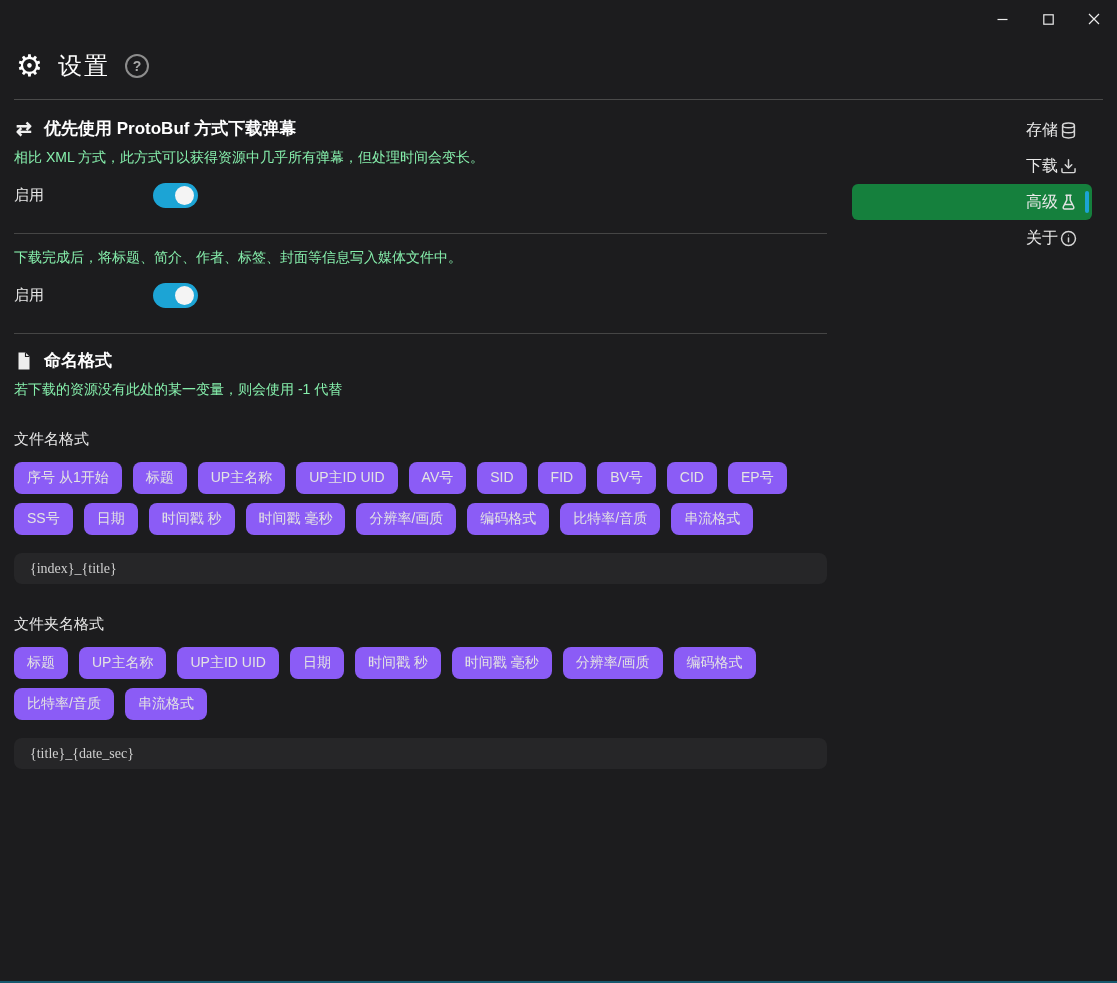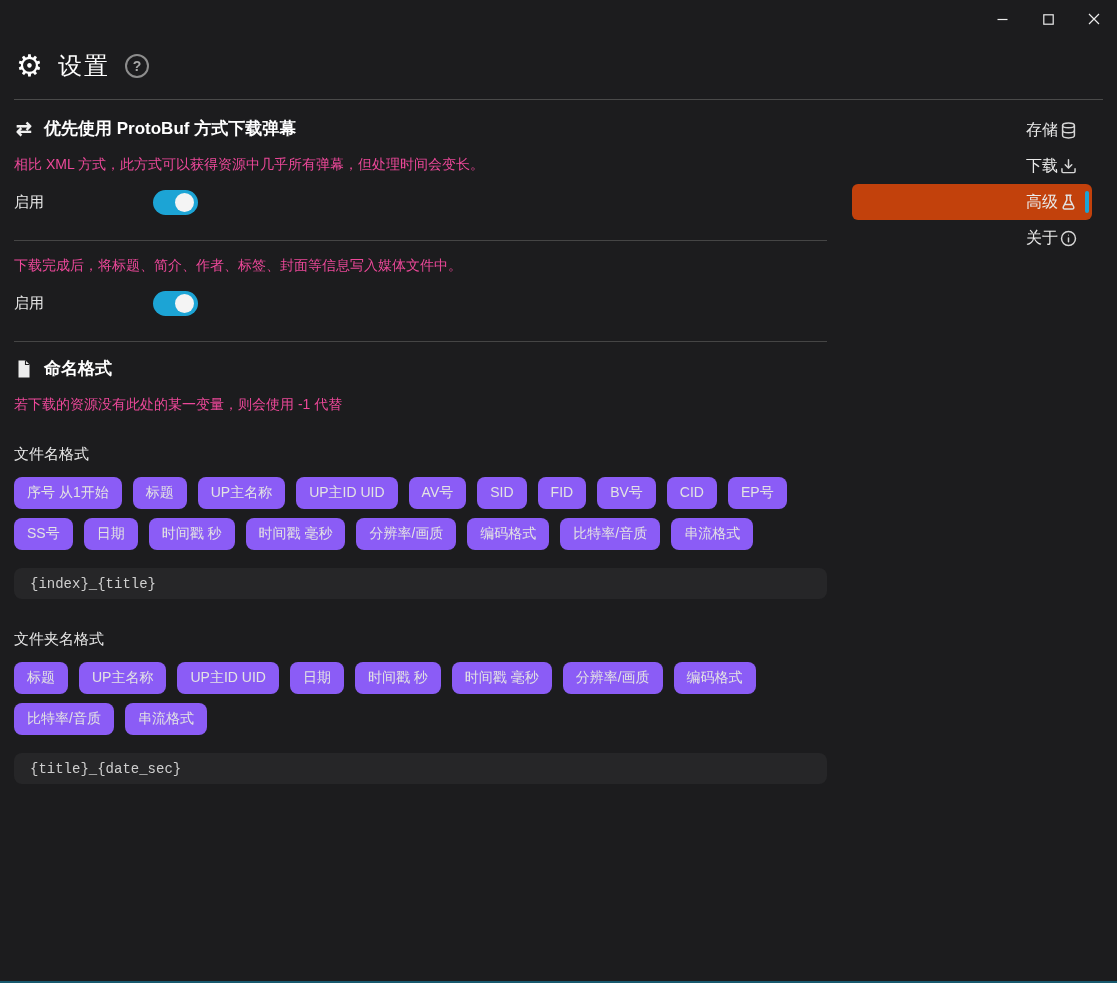--- a/index.html
+++ b/index.html
@@ -27,37 +27,37 @@
   .gear{font-size:30px;color:#ffffff;line-height:1}
   .page-title{font-size:24px;font-weight:400;color:#ffffff;letter-spacing:2px}
   .help{width:24px;height:24px;border:2px solid #8d8d8d;border-radius:50%;color:#a9a9a9;display:flex;align-items:center;justify-content:center;font-size:14px;font-weight:700}
   .header-divider{height:1px;background:#4a4a4a;margin:0 14px}
 
   
   .content{padding:17px 0 0 14px;width:827px}
   .section-title{display:flex;align-items:center;gap:10px;font-size:17px;font-weight:700;color:#ffffff}
   .section-icon{width:20px;height:20px;display:flex;align-items:center;justify-content:center;flex:none}
   .swap-glyph{font-size:19px;font-weight:700;color:#f0f0f0;line-height:1}
-  .section-desc{margin-top:16px;font-size:14px;color:#ec4899}
+  .section-desc{margin-top:9px;font-size:14px;color:#86efac}
   .toggle-row{margin-top:16px;display:flex;align-items:center}
   .toggle-label{font-size:15px;color:#e8e8e8;width:139px}
   .toggle{width:45px;height:25px;border-radius:13px;background:#4a4a4a;position:relative;border:none;cursor:pointer}
   .toggle.on{background:var(--accent)}
   .toggle .knob{position:absolute;top:3px;right:4px;width:19px;height:19px;border-radius:50%;background:#f4f4f4}
   .section-divider{height:1px;background:#454545;margin:25px 0 15px}
 
   .subheading{font-size:15px;color:#e8e8e8;margin-top:31px}
   .tags{margin-top:13px;display:flex;flex-wrap:wrap;gap:9px 11px;width:813px}
   .tag{background:#8b5cf6;border-radius:8px;padding:7px 13px;font-size:14px;color:#e3e3e3;cursor:pointer;white-space:nowrap}
-  .fmt-input{margin-top:18px;display:block;width:813px;height:31px;background:#262628;border:none;border-radius:8px;color:#cfcfcf;font-size:14px;padding:0 16px;font-family:Liberation Mono, monospace;outline:none}
+  .fmt-input{margin-top:18px;display:block;width:813px;height:31px;background:#262628;border:none;border-radius:8px;color:#cfcfcf;font-size:14px;padding:0 16px;font-family:Liberation Serif, serif;outline:none}
 
   
   .sidebar{position:absolute;top:112px;right:25px;width:240px}
   .nav-item{height:36px;display:flex;align-items:center;justify-content:flex-end;padding-right:14px;border-radius:6px;position:relative;color:#e9e9e9;font-size:16px;cursor:pointer}
-  .nav-item.selected{background:#c2410c}
+  .nav-item.selected{background:#15803d}
   .nav-icon{width:20px;height:20px;display:flex;align-items:center;justify-content:center;flex:none}
   .indicator{position:absolute;right:3px;top:7px;width:4px;height:22px;border-radius:2px;background:var(--accent);display:none}
   .nav-item.selected .indicator{display:block}
 </style>
 </head>
 <body>
 
 <div class="titlebar">
   <button class="tb-btn">
     <svg width="11" height="11" viewBox="0 0 11 11">

